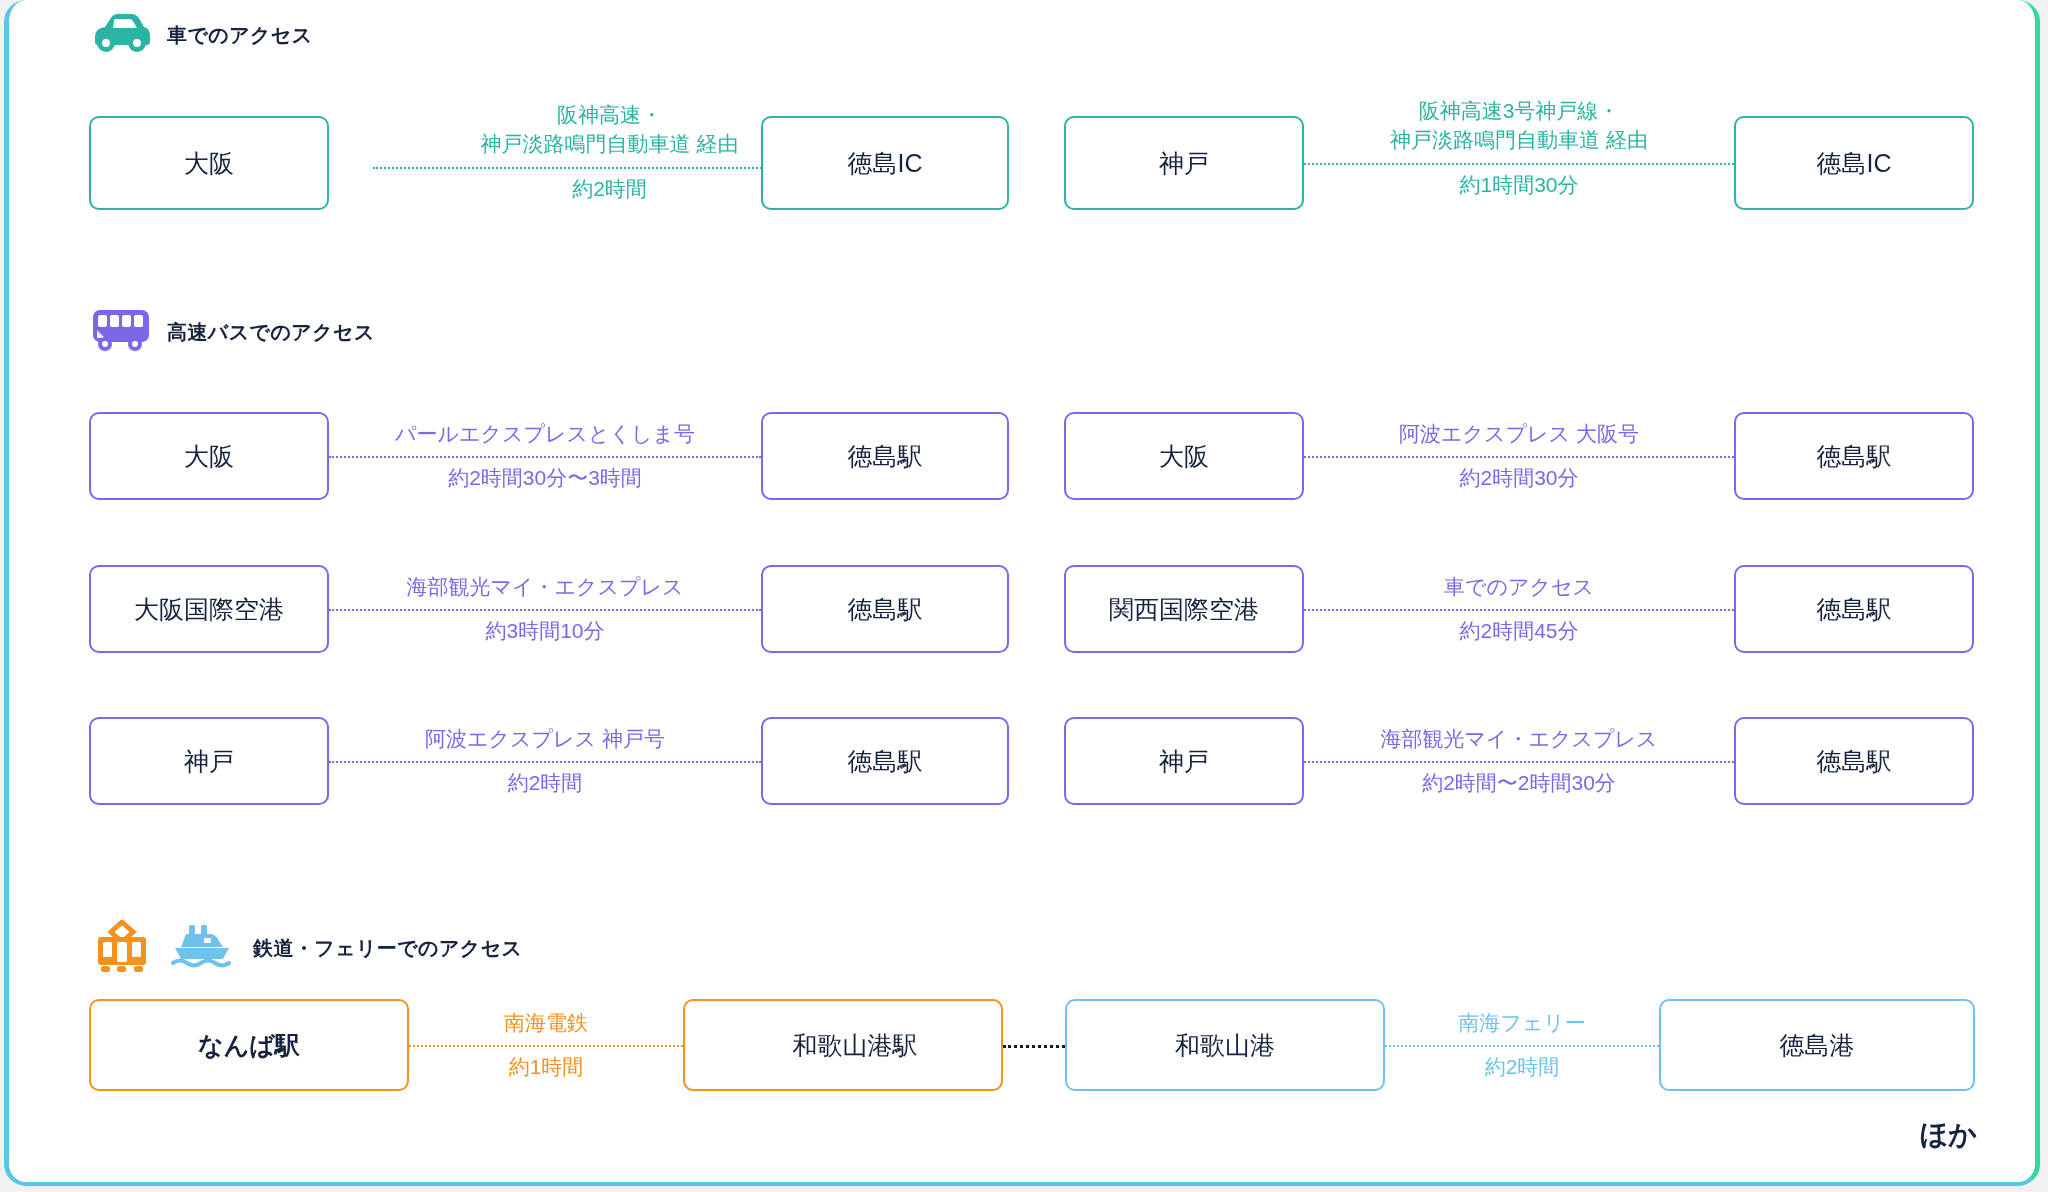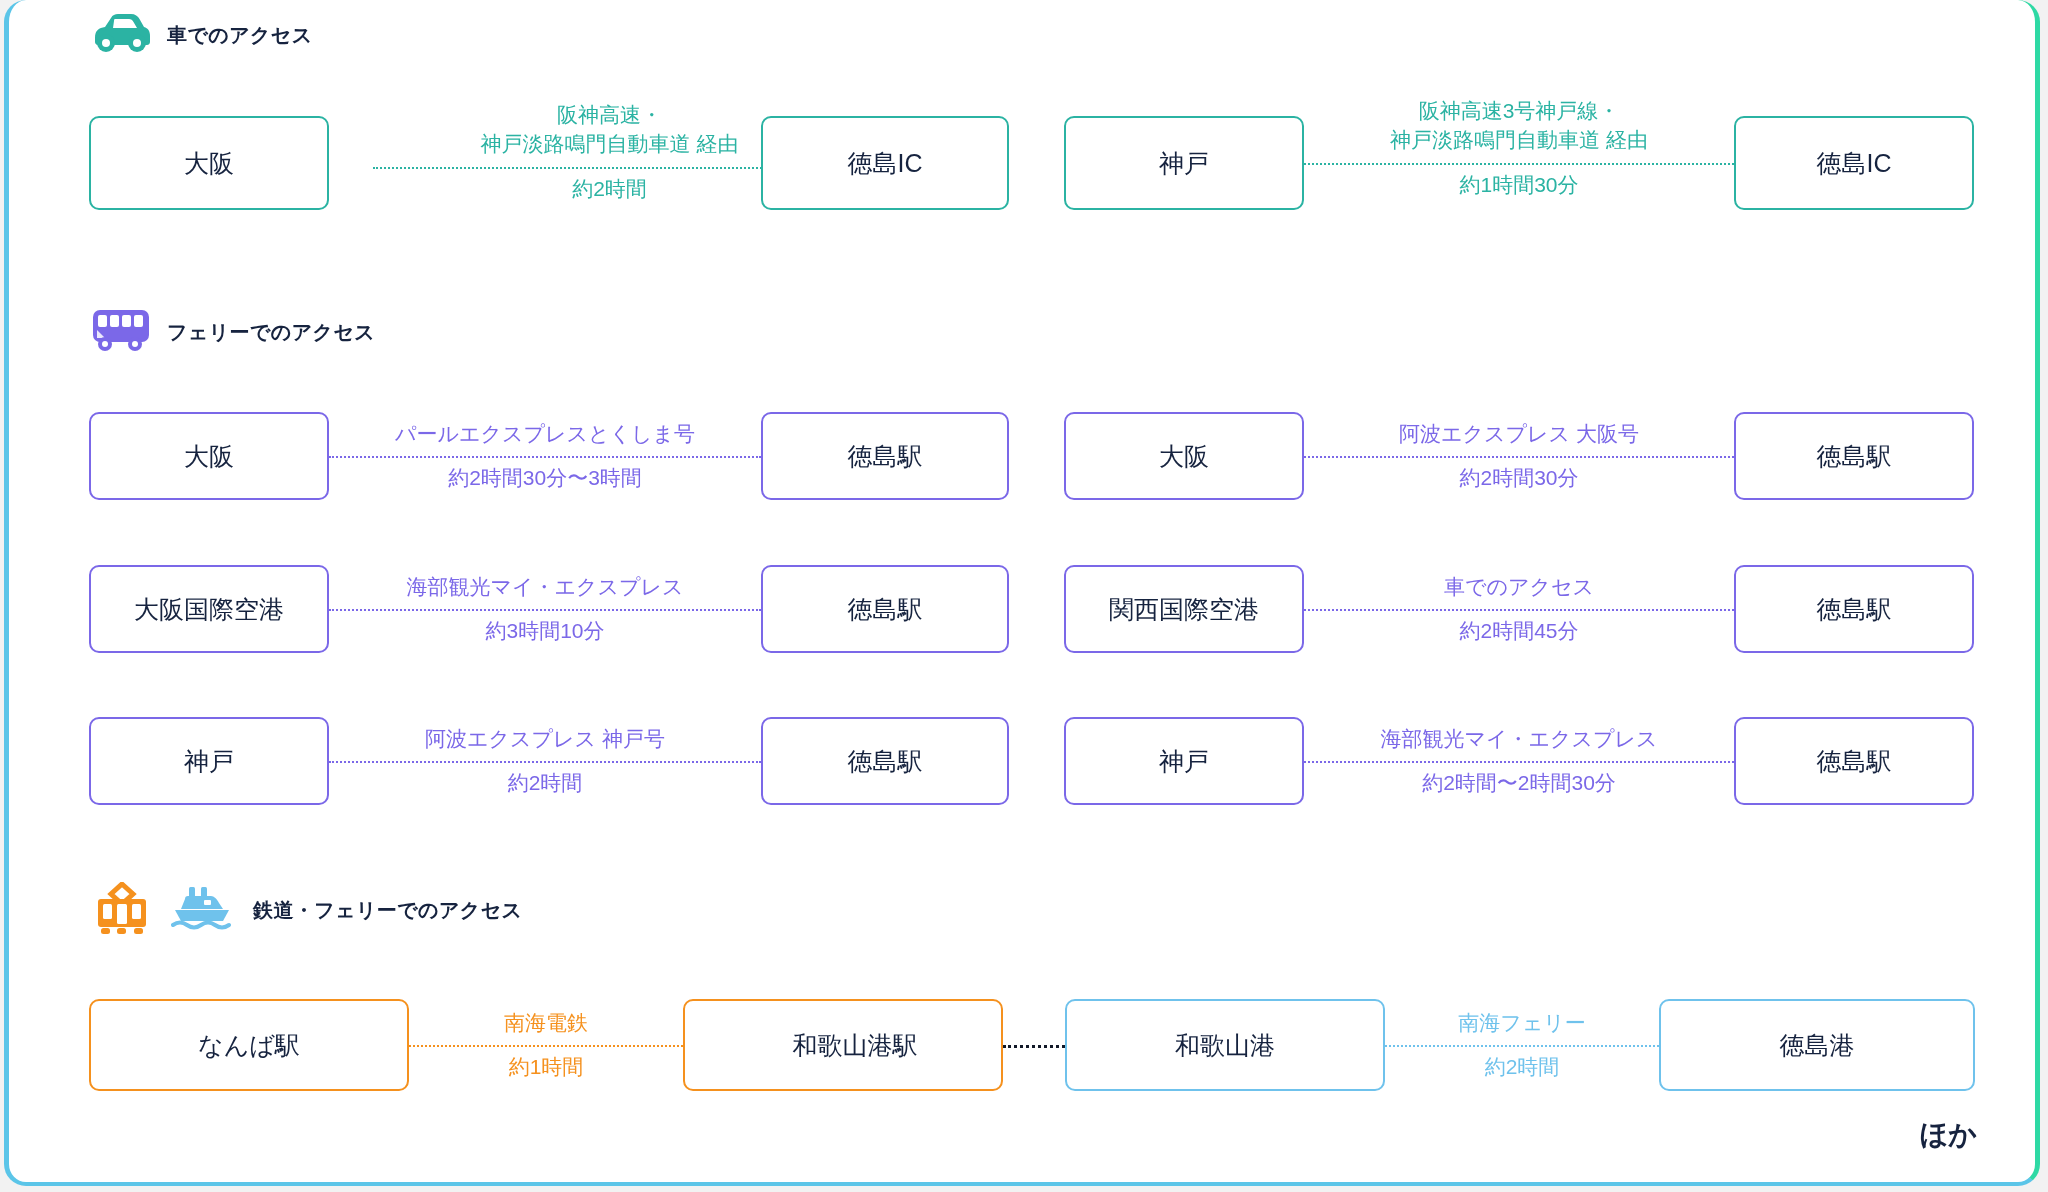--- a/index.html
+++ b/index.html
@@ -117,21 +117,21 @@
         <rect x="19" y="7" width="9" height="12" rx="2" fill="#ffffff"></rect>
         <rect x="31" y="7" width="9" height="12" rx="2" fill="#ffffff"></rect>
         <rect x="43" y="7" width="9" height="12" rx="2" fill="#ffffff"></rect>
         <path d="M6 22 L6 30 L14 30 Z" fill="#ffffff" opacity="0.85"></path>
         <circle cx="14" cy="36" r="7" fill="#7b68e8"></circle>
             <circle cx="14" cy="36" r="3" fill="#ffffff"></circle>
         <circle cx="44" cy="36" r="7" fill="#7b68e8"></circle>
             <circle cx="44" cy="36" r="3" fill="#ffffff"></circle>
       </svg>
     </span>
-    <span class="sec-title">フェリーでのアクセス</span>
+    <span class="sec-title">高速バスでのアクセス</span>
   </div>
 
   <div class="node bus" style="left:80px;top:412px;width:240px;height:88px;">大阪</div>
   <div class="conn c-bus" style="left:320px;top:412px;width:432px;height:88px;">
     <div class="line"></div>
     <div class="lbl top">パールエクスプレスとくしま号</div>
     <div class="lbl bot">約2時間30分〜3時間</div>
   </div>
   <div class="node bus" style="left:752px;top:412px;width:248px;height:88px;">徳島駅</div>
 
@@ -168,21 +168,21 @@
   <div class="node bus" style="left:752px;top:717px;width:248px;height:88px;">徳島駅</div>
 
   <div class="node bus" style="left:1055px;top:717px;width:240px;height:88px;">神戸</div>
   <div class="conn c-bus" style="left:1295px;top:717px;width:430px;height:88px;">
     <div class="line"></div>
     <div class="lbl top">海部観光マイ・エクスプレス</div>
     <div class="lbl bot">約2時間〜2時間30分</div>
   </div>
   <div class="node bus" style="left:1725px;top:717px;width:240px;height:88px;">徳島駅</div>
 
-  <div class="sec-head" style="left:84px;top:882px;gap:20px;">
+  <div class="sec-head" style="left:84px;top:920px;gap:20px;">
     <span class="ico">
       <svg width="58" height="52" viewBox="0 0 58 52">
         <path d="M29 2 L40 12 L29 22 L18 12 Z" fill="none" stroke="#f5911e" stroke-width="5"></path>
         <rect x="5" y="17" width="48" height="28" rx="3" fill="#f5911e"></rect>
         <rect x="10" y="22" width="9" height="15" rx="1.5" fill="#ffffff"></rect>
         <rect x="24" y="22" width="10" height="20" rx="1.5" fill="#ffffff"></rect>
         <rect x="39" y="22" width="9" height="15" rx="1.5" fill="#ffffff"></rect>
         <rect x="8" y="46" width="9" height="6" rx="2.5" fill="#f5911e"></rect>
         <rect x="24" y="46" width="9" height="6" rx="2.5" fill="#f5911e"></rect>
         <rect x="41" y="46" width="9" height="6" rx="2.5" fill="#f5911e"></rect>
@@ -194,21 +194,21 @@
         <rect x="30" y="4" width="6" height="10" rx="1.5" fill="#6fc2ec"></rect>
         <path d="M14 16 C14 14 15 13 17 13 L40 13 C43 13 46 16 48 20 L52 26 L10 26 Z" fill="#6fc2ec"></path>
         <rect x="33" y="17" width="7" height="5" rx="1" fill="#ffffff"></rect>
         <path d="M4 27 L58 27 L52 38 L10 38 Z" fill="#6fc2ec"></path>
         <path d="M2 42 q7 -5 14 0 q7 5 14 0 q7 -5 14 0 q7 5 14 0" fill="none" stroke="#6fc2ec" stroke-width="4" stroke-linecap="round"></path>
       </svg>
     </span>
     <span class="sec-title">鉄道・フェリーでのアクセス</span>
   </div>
 
-  <div class="node rail" style="left:80px;top:999px;width:320px;height:92px;">なんば駅</div>
+  <div class="node rail" style="left:80px;top:999px;width:320px;height:92px;font-weight:bold;">なんば駅</div>
   <div class="conn c-rail" style="left:400px;top:999px;width:274px;height:92px;">
     <div class="line"></div>
     <div class="lbl top">南海電鉄</div>
     <div class="lbl bot">約1時間</div>
   </div>
   <div class="node rail" style="left:674px;top:999px;width:320px;height:92px;padding-left:24px;">和歌山港駅</div>
   <div class="conn c-walk" style="left:994px;top:999px;width:62px;height:92px;">
     <div class="line"></div>
   </div>
   <div class="node ferry" style="left:1056px;top:999px;width:320px;height:92px;">和歌山港</div>

